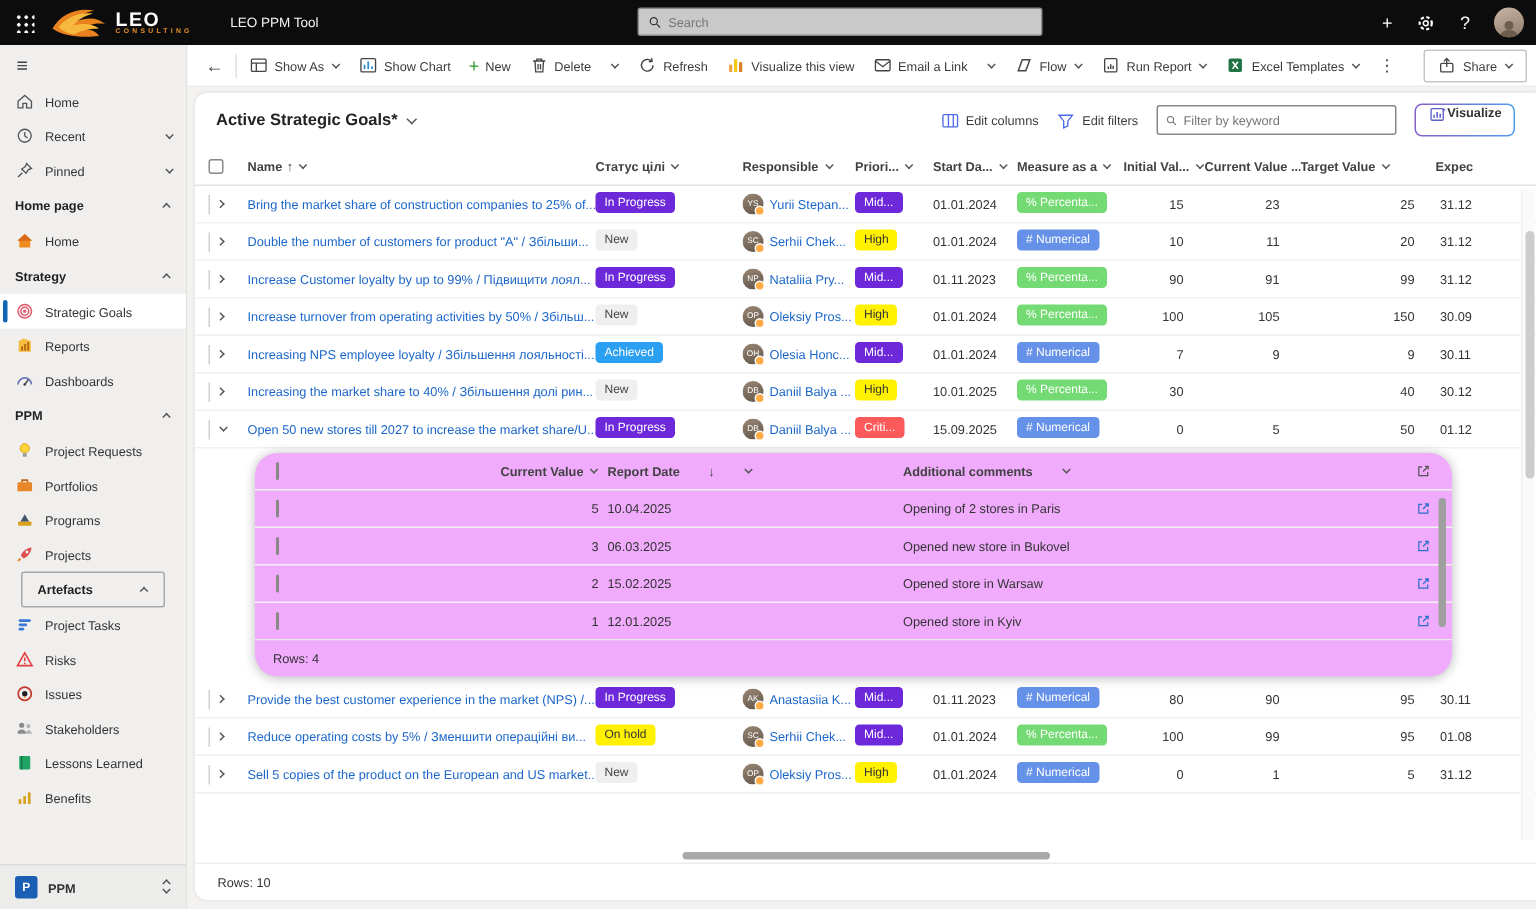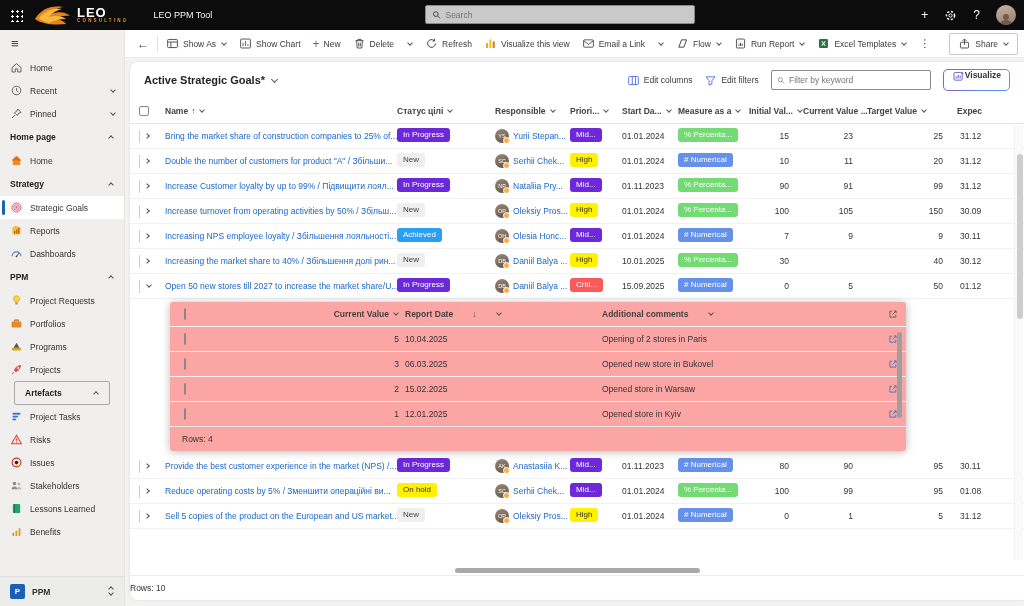--- a/index.html
+++ b/index.html
@@ -80,35 +80,35 @@
   .bdg-gray{background:#efefef;color:#444}
   .resp-cell{display:flex;align-items:center;gap:4px;white-space:nowrap;overflow:hidden}
   .avatar{width:14px;height:14px;border-radius:50%;background:linear-gradient(160deg,#9b8876,#5f5348);color:#fff;font-size:5.5px;display:flex;align-items:center;justify-content:center;position:relative;flex:none}
   .avatar::after{content:"";position:absolute;right:-1px;bottom:-1px;width:5px;height:5px;border-radius:50%;background:#ffaa44;border:1px solid #fff}
   .resp-cell a{color:#1b66c9;overflow:hidden;text-decoration:none}
   .num{text-align:right;padding-right:14px}
   .date-cell{white-space:nowrap}
   .exp-date{padding-left:3px;white-space:nowrap;overflow:hidden}
 
   
-  .subgrid{margin:3px 18px 3px 40px;width:736px;background:#fca5a5;border-radius:3px;box-shadow:0 1px 8px rgba(0,0,0,.28);position:relative;flex:none}
+  .subgrid{margin:3px 18px 3px 40px;width:798px;background:#f0abfc;border-radius:15px;box-shadow:0 1px 8px rgba(0,0,0,.28);position:relative;flex:none}
   .sg-row{display:grid;grid-template-columns:35px 200px 197px 286px 1fr;align-items:center;height:25px;border-top:1px solid #f1f1f1}
   .sg-head{height:24px;border-top:none;font-weight:bold;color:#424242}
   .sg-val{text-align:right;padding-right:6px}
   .sg-head .sg-val{display:flex;justify-content:flex-end;align-items:center;gap:3px}
   .sg-head .hc{display:flex;align-items:center;gap:19px}
   .sg-cb{padding-left:14px}
   .sg-pop{display:flex;justify-content:flex-end;padding-right:14px}
   .sg-footer{height:25px;border-top:1px solid #e8e8e8;display:flex;align-items:center;padding-left:12px;color:#333;border-radius:0 0 7px 7px}
   .sg-scroll{position:absolute;right:4px;top:30px;width:5px;height:86px;background:#9f9f9f;border-radius:3px}
 
   .grid-spacer{flex:1}
   .hscroll{height:9px;position:relative;flex:none}
   .hscroll .thumb{position:absolute;left:325px;top:2px;width:245px;height:5px;background:#a9a9a9;border-radius:3px}
-  .grid-footer{height:25px;border-top:1px solid #ededed;display:flex;align-items:center;flex:none}
+  .grid-footer{height:25px;border-top:1px solid #ededed;display:flex;align-items:center;padding-left:15px;flex:none}
   .vscroll{position:absolute;right:1px;top:64px;bottom:40px;width:9px;background:#fafafa;border-left:1px solid #f0f0f0}
   .vscroll .thumb{position:absolute;top:28px;left:1.5px;width:6px;height:165px;background:#cdcdcd;border-radius:3px}
   a{text-decoration:none}
 </style>
 </head>
 <body>
 
 <div class="topbar">
   <span class="waffle"></span>
   <svg class="lion" width="40" height="24" viewBox="0 0 40 24">

